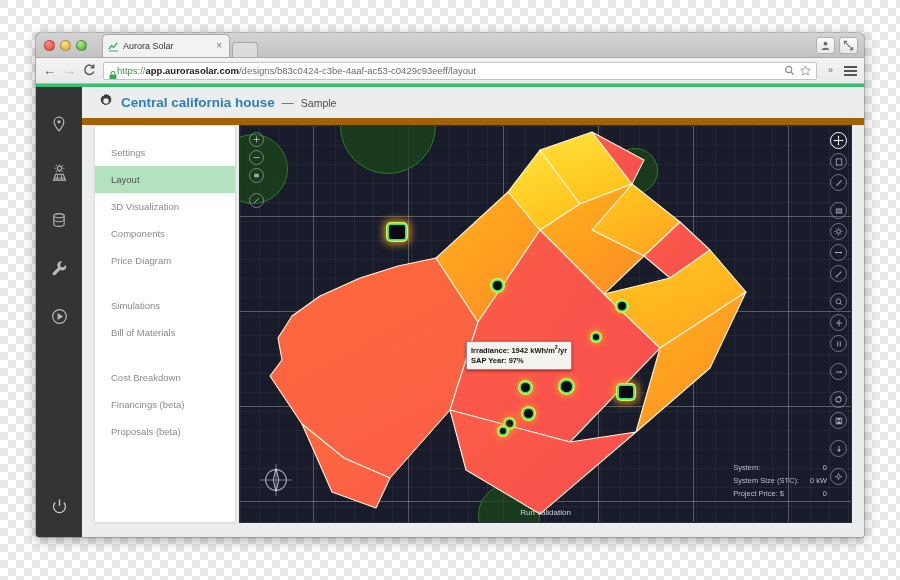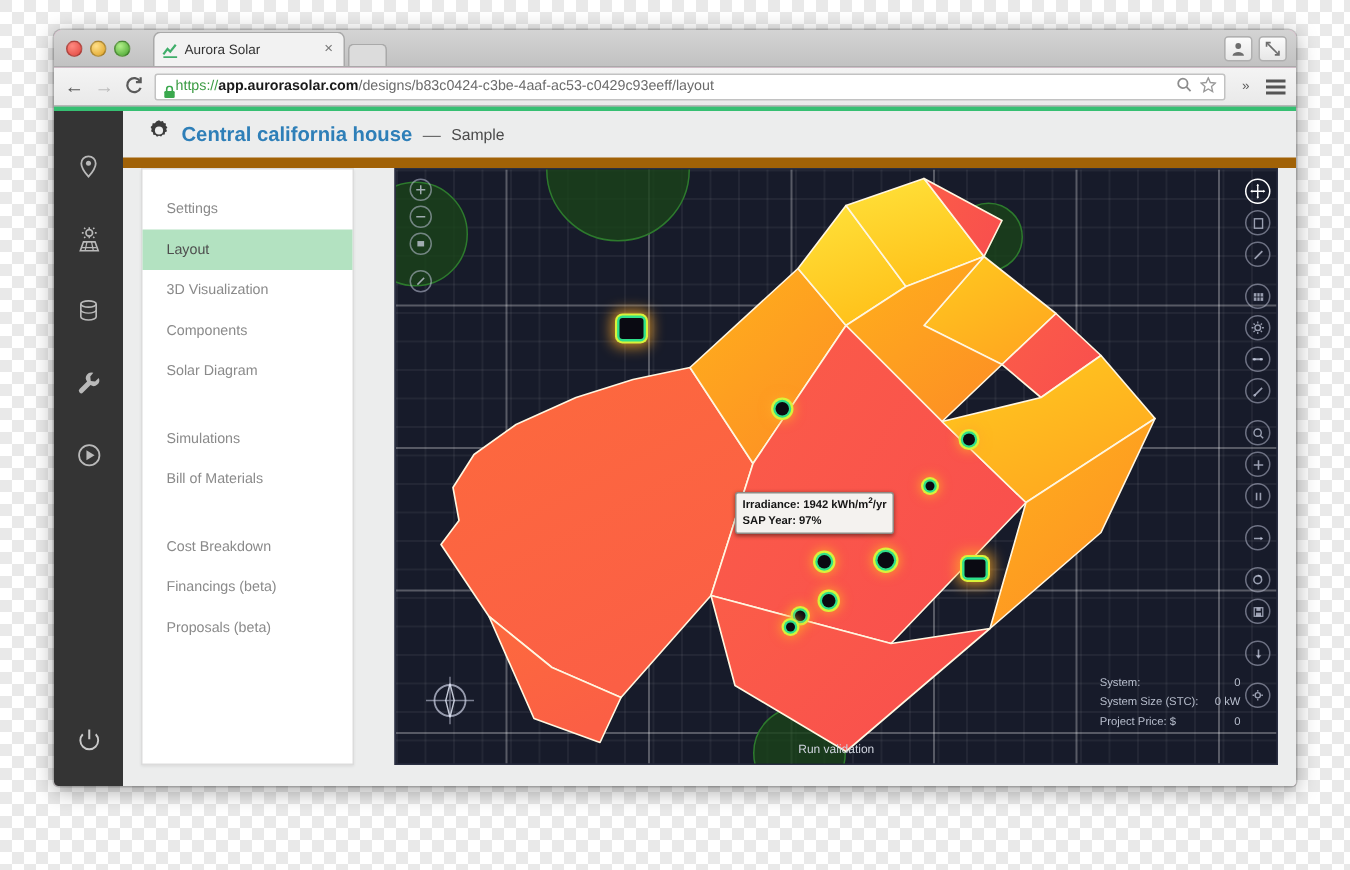--- a/index.html
+++ b/index.html
@@ -10,23 +10,23 @@
   }
   body {
     background:
       repeating-conic-gradient(#ffffff 0% 25%, #e9e9e9 0% 50%) 0 0 / 16px 16px;
     position: relative;
   }
 
   
   #browser-window {
     position: absolute;
-    left: 36px; top: 20px;
+    left: 36px; top: 33px;
     width: 828px; height: 504px;
-    background: #f9a8d4;
+    background: #1d4ed8;
     border-radius: 5px 5px 3px 3px;
     box-shadow: 0 3px 14px rgba(0,0,0,.35), 0 0 0 1px rgba(0,0,0,.18);
     overflow: hidden;
     display: flex; flex-direction: column;
   }
 
   
   .tabstrip {
     height: 25px;
     background: linear-gradient(#d4d4d4, #c2c2c2);
@@ -132,21 +132,21 @@
     display: flex; align-items: center; gap: 7px;
     padding-left: 16px;
     border-bottom: 7px solid #a16207;
     background: #eceded;
   }
   .gear-sun { flex: none; }
   .proj-title { font-size: 13.5px; font-weight: bold; color: #2e7fb8; }
   .proj-dash { font-size: 12px; color: #6a6a6a; }
   .proj-sample { font-size: 10.5px; color: #4b4b4b; }
 
-  .workarea { flex: 1; display: flex; gap: 27px; padding: 0 12px 14px 12px; min-height: 0; }
+  .workarea { flex: 1; display: flex; gap: 3px; padding: 0 12px 14px 12px; min-height: 0; }
 
   
   .navpanel {
     width: 142px; flex: none;
     background: #fff;
     border: 1px solid #dcdcdc;
     box-shadow: 0 1px 2px rgba(0,0,0,.07);
     padding-top: 13px;
     font-size: 9.5px;
   }
@@ -424,21 +424,21 @@
           <div class="nav-item active">
             <span>Layout</span>
           </div>
           <div class="nav-item">
             <span>3D Visualization</span>
           </div>
           <div class="nav-item">
             <span>Components</span>
           </div>
           <div class="nav-item">
-            <span>Solar Diagram</span>
+            <span>Price Diagram</span>
           </div>
 
           <div class="nav-gap"></div>
 
           <div class="nav-item">
             <span>Simulations</span>
           </div>
           <div class="nav-item">
             <span>Bill of Materials</span>
           </div>

